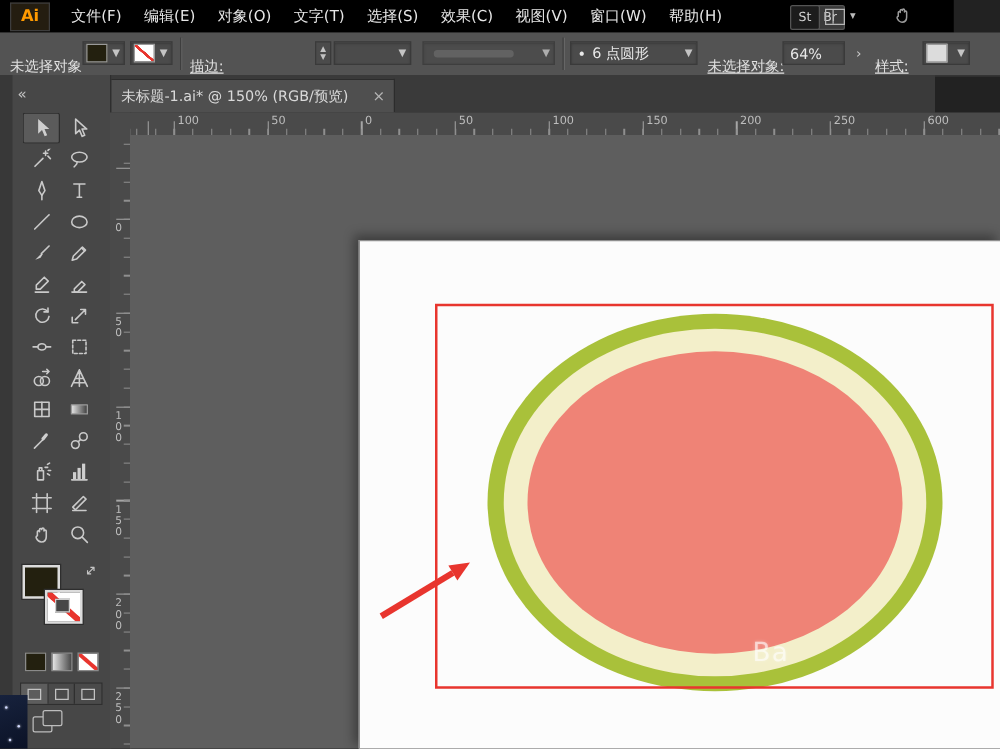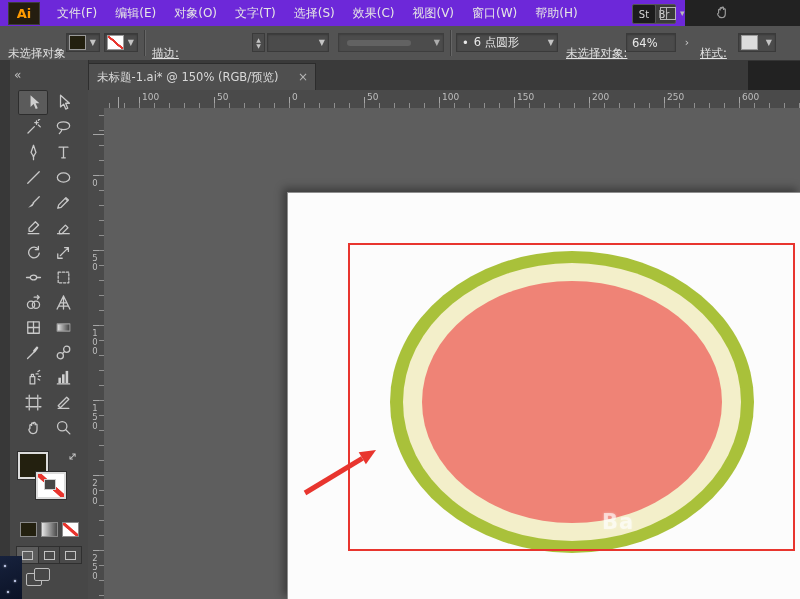--- a/index.html
+++ b/index.html
@@ -2,21 +2,21 @@
 <html><head>
 <meta charset="utf-8">
 <style>
   html,body{margin:0;padding:0;background:#222;}
   #app{position:relative;width:800px;height:599px;overflow:hidden;
        font-family:"DejaVu Sans","Liberation Sans",sans-serif;
        -webkit-user-select:none;user-select:none;cursor:default;}
   .abs{position:absolute;}
 
   
-  #menubar{left:0;top:0;width:685px;height:26px;background:#6d28d9;border-bottom:1px solid #1f1f1f;}
+  #menubar{left:0;top:0;width:763px;height:26px;background:#000000;border-bottom:1px solid #1f1f1f;}
   #ai-logo{left:8px;top:2px;width:30px;height:21px;background:#241d10;border:1px solid #3d3d3d;
            color:#ff9a00;font-weight:bold;font-size:13px;display:flex;align-items:center;justify-content:center;}
   #menu-items{left:48px;top:0;height:26px;display:flex;align-items:center;}
   .menu-item{color:#e6e6e6;font-size:12px;padding:15px 9px;line-height:26px;white-space:nowrap;}
   .badge{top:4px;width:22px;height:18px;font-size:10px;color:#d5d5d5;display:flex;align-items:center;
          justify-content:center;border:1px solid #555;border-radius:2px;background:#3a3a3a;}
   #st-badge{background:#1c1c1c;}
   #workspace-icon{left:660px;top:6px;width:30px;height:14px;display:flex;align-items:center;color:#bbb;font-size:9px;}
   .ws-grid{width:14px;height:11px;border:1px solid #b5b5b5;margin-right:4px;position:relative;}
   .ws-grid:before{content:"";position:absolute;left:5px;top:0;width:1px;height:100%;background:#b5b5b5;}
@@ -92,21 +92,21 @@
   .vlab{position:absolute;left:2px;writing-mode:vertical-rl;text-orientation:upright;font-size:8.5px;
         color:#bdbdbd;letter-spacing:-1px;}
 
   
   #canvas{left:104px;top:108px;width:696px;height:491px;background:#5e5e5e;overflow:hidden;}
   #artboard{left:183px;top:84px;width:513px;height:407px;border-left:1px solid #8f8f8f;border-top:1px solid #8f8f8f;
             box-shadow:-4px -4px 8px rgba(0,0,0,.35);}
   .ellipse{border-radius:50%;}
   #annotation-rect{left:244px;top:135px;width:447px;height:308px;border:2px solid #e8352e;box-sizing:border-box;}
   #arrow-svg{left:0;top:0;width:696px;height:491px;pointer-events:none;}
-  #watermark{left:498px;top:402px;font-size:21px;font-weight:bold;color:rgba(255,255,255,.6);
+  #watermark{left:498px;top:402px;font-size:21px;font-weight:normal;color:rgba(255,255,255,.6);
              text-shadow:0 0 3px rgba(255,255,255,.35);letter-spacing:1px;}
 </style>
 </head>
 <body>
 
 <div id="app">
 
   <div id="menubar" class="abs">
     <div id="ai-logo" class="abs">Ai</div>
     <div id="menu-items" class="abs">

